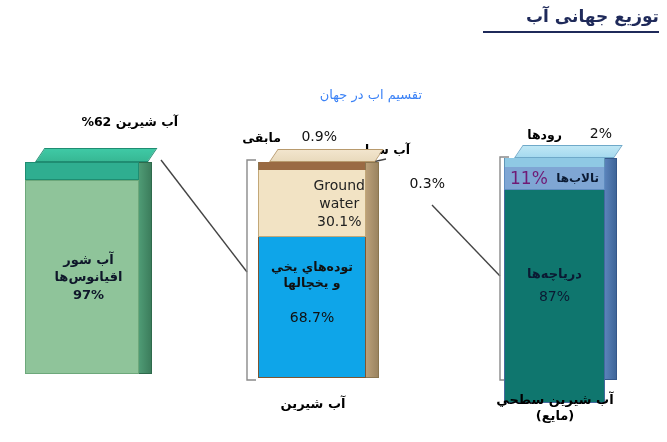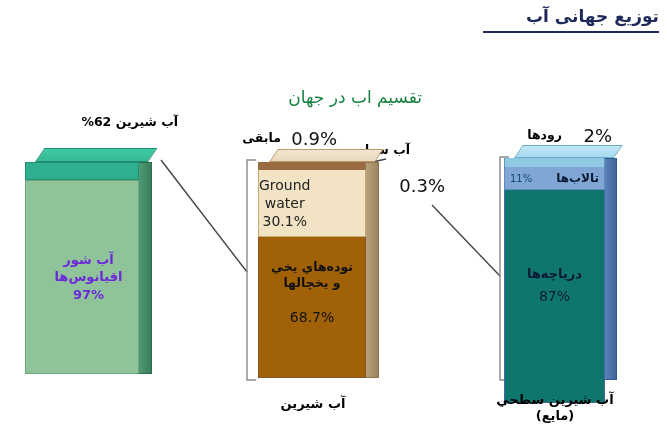--- a/index.html
+++ b/index.html
@@ -20,27 +20,27 @@
     padding-bottom:3px;
   }
   .title-underline{
     position:absolute; top:31px; right:8px; width:176px; height:2px;
     background:#1f2a5a;
   }
 
   
   .subtitle{
     position:absolute; top:87px; right:245px;
-    font-size:17px; font-weight:normal; color:#15803d; direction:rtl;
+    font-size:13px; font-weight:normal; color:#3b82f6; direction:rtl;
     white-space:nowrap;
   }
 
   
   .lbl{position:absolute;font-size:12.5px;font-weight:bold;direction:rtl;white-space:nowrap;}
-  .pct{position:absolute;font-size:18px;direction:ltr;white-space:nowrap;color:#111;}
+  .pct{position:absolute;font-size:14px;direction:ltr;white-space:nowrap;color:#111;}
   .caption{position:absolute;font-size:13px;font-weight:bold;direction:rtl;text-align:center;line-height:16px;}
 
   
   .bar1-top{
     position:absolute;left:35px;top:148px;width:113px;height:14px;
     background:linear-gradient(#3fc9a5,#37b894);
     transform:skewX(-34deg);transform-origin:bottom left;
     border:1px solid #1f8d72;box-sizing:border-box;
   }
   .bar1-side{
@@ -52,21 +52,21 @@
   .bar1-band{
     position:absolute;left:25px;top:162px;width:114px;height:18px;
     background:#2fae90;border:1px solid #1f8d72;box-sizing:border-box;
   }
   .bar1-body{
     position:absolute;left:25px;top:180px;width:114px;height:194px;
     background:#8fc49a;border:1px solid #6da87b;box-sizing:border-box;
     display:flex;align-items:center;justify-content:center;
   }
   .bar1-body-text{
-    font-size:13px;font-weight:bold;direction:rtl;text-align:center;line-height:17px;color:#6d28d9;margin-left:13px;
+    font-size:13px;font-weight:bold;direction:rtl;text-align:center;line-height:17px;color:#0f172a;margin-left:13px;
   }
   .bar1-body-text .num{font-weight:bold;direction:ltr;display:block;margin-top:1px;}
 
   
   .bar2-top{
     position:absolute;left:269px;top:149px;width:106px;height:13px;
     background:linear-gradient(#f2e5cd,#e9dabd);
     transform:skewX(-34deg);transform-origin:bottom left;
     border:1px solid #b89a6d;box-sizing:border-box;
   }
@@ -76,26 +76,26 @@
     border:1px solid #8a754f;box-sizing:border-box;
     clip-path:polygon(0 0,100% -6%,100% 100%,0 100%);
   }
   .bar2-stripe{
     position:absolute;left:258px;top:162px;width:108px;height:8px;
     background:#9a6a43;border-left:1px solid #8a754f;border-right:1px solid #8a754f;box-sizing:border-box;
   }
   .bar2-cream{
     position:absolute;left:258px;top:170px;width:108px;height:67px;
     background:#f2e3c4;border:1px solid #c3a878;border-top:none;box-sizing:border-box;
-    display:flex;align-items:center;justify-content:flex-end;
+    display:flex;align-items:center;justify-content:flex-start;
   }
   .bar2-cream-text{font-size:14px;direction:ltr;text-align:center;line-height:18px;color:#222;}
   .bar2-brown{
     position:absolute;left:258px;top:237px;width:108px;height:141px;
-    background:#a16207;border:1px solid #7d5632;border-top:none;box-sizing:border-box;
+    background:#0ea5e9;border:1px solid #7d5632;border-top:none;box-sizing:border-box;
   }
   .bar2-brown-text{
     position:absolute;left:0;right:0;top:22px;
     font-size:12.5px;font-weight:bold;direction:rtl;text-align:center;line-height:16px;color:#111;
   }
   .bar2-brown-num{
     position:absolute;left:0;right:0;top:72px;
     font-size:14px;direction:ltr;text-align:center;color:#111;
   }
 
@@ -115,21 +115,21 @@
   .bar3-cap{
     position:absolute;left:504px;top:158px;width:101px;height:9px;
     background:#8fc9e4;border-left:1px solid #5f95b7;border-right:1px solid #5f95b7;box-sizing:border-box;
   }
   .bar3-wet{
     position:absolute;left:504px;top:167px;width:101px;height:23px;
     background:#7fa6d4;border:1px solid #5f8cc0;border-top:none;box-sizing:border-box;
     display:flex;align-items:center;justify-content:space-between;padding:0 5px;
   }
   .bar3-wet .t{font-size:12px;font-weight:bold;direction:rtl;color:#0b1a33;}
-  .bar3-wet .n{font-size:10px;direction:ltr;color:#0c4a6e;}
+  .bar3-wet .n{font-size:17px;direction:ltr;color:#701a75;}
   .bar3-body{
     position:absolute;left:504px;top:190px;width:101px;height:213px;
     background:#0f766e;border:1px solid #44699e;border-top:none;box-sizing:border-box;
   }
   .bar3-body-text{
     position:absolute;left:0;right:0;top:76px;
     font-size:13px;font-weight:bold;direction:rtl;text-align:center;color:#0b1a33;
   }
   .bar3-body-num{
     position:absolute;left:0;right:0;top:98px;

